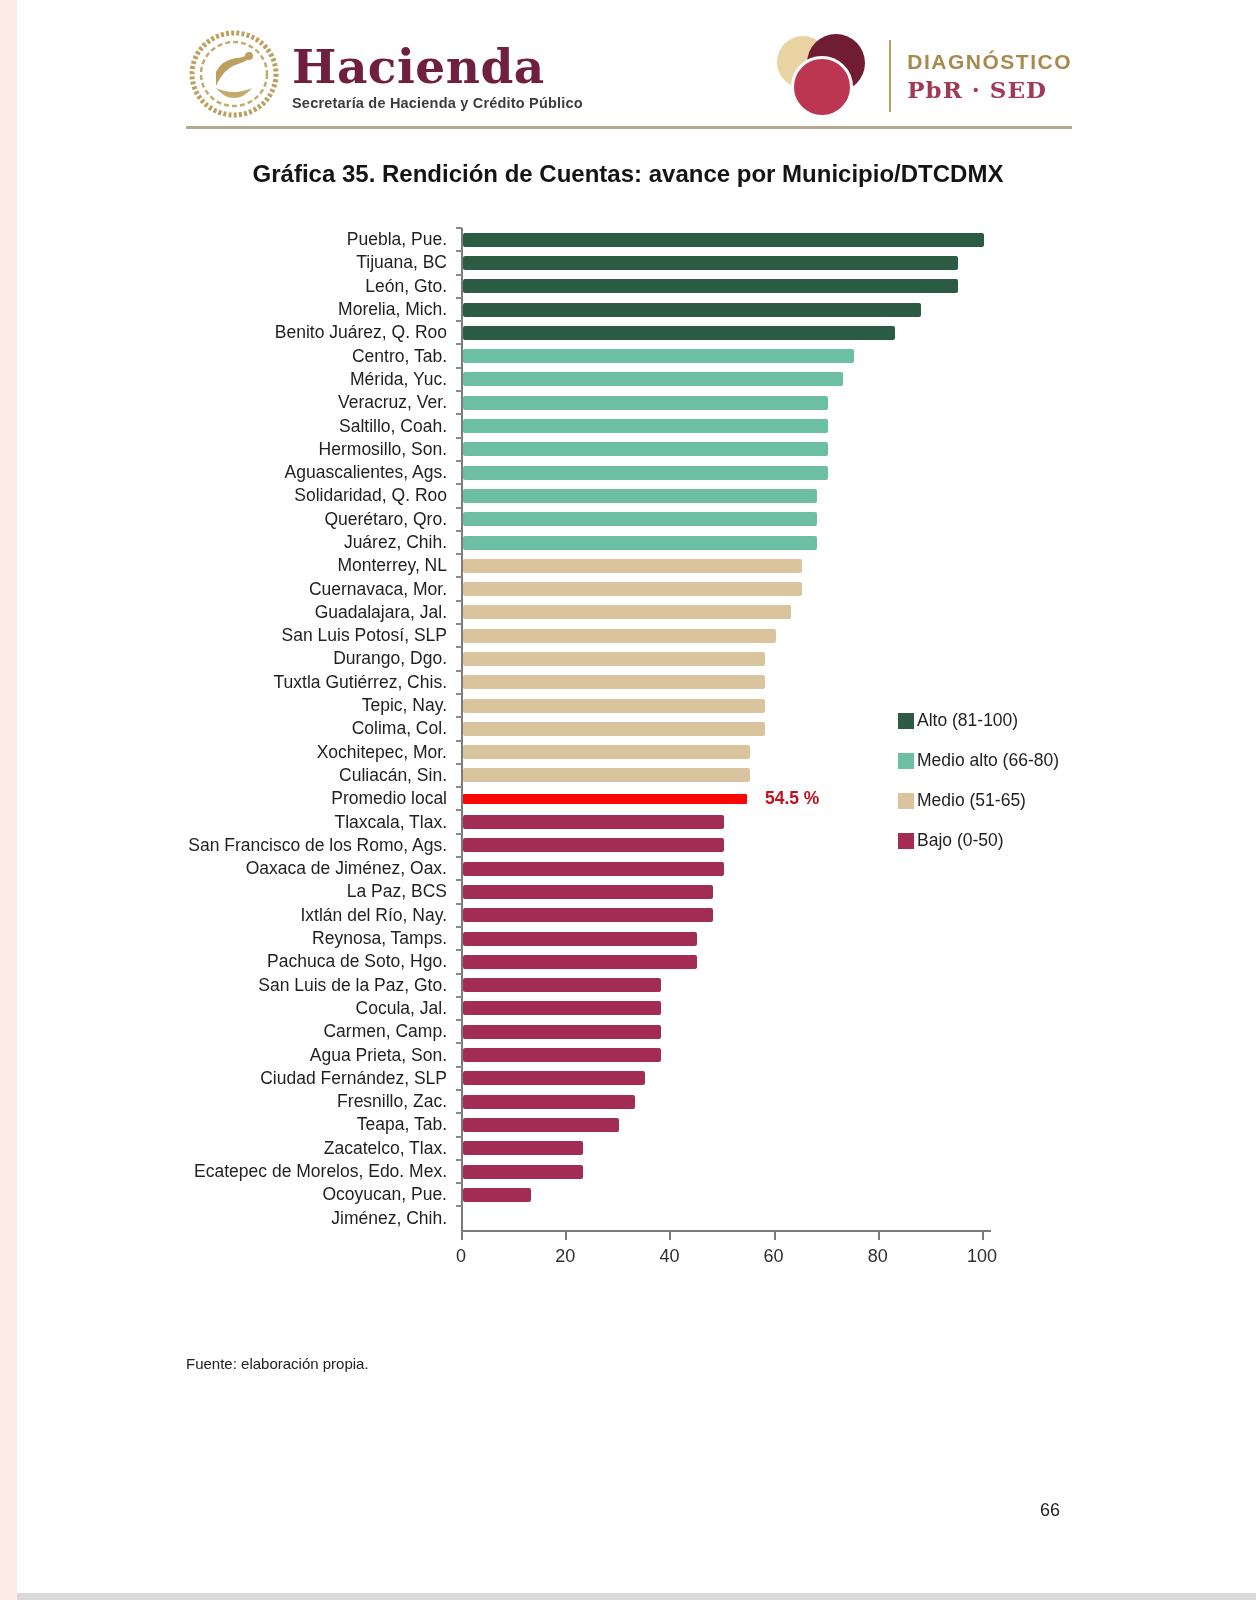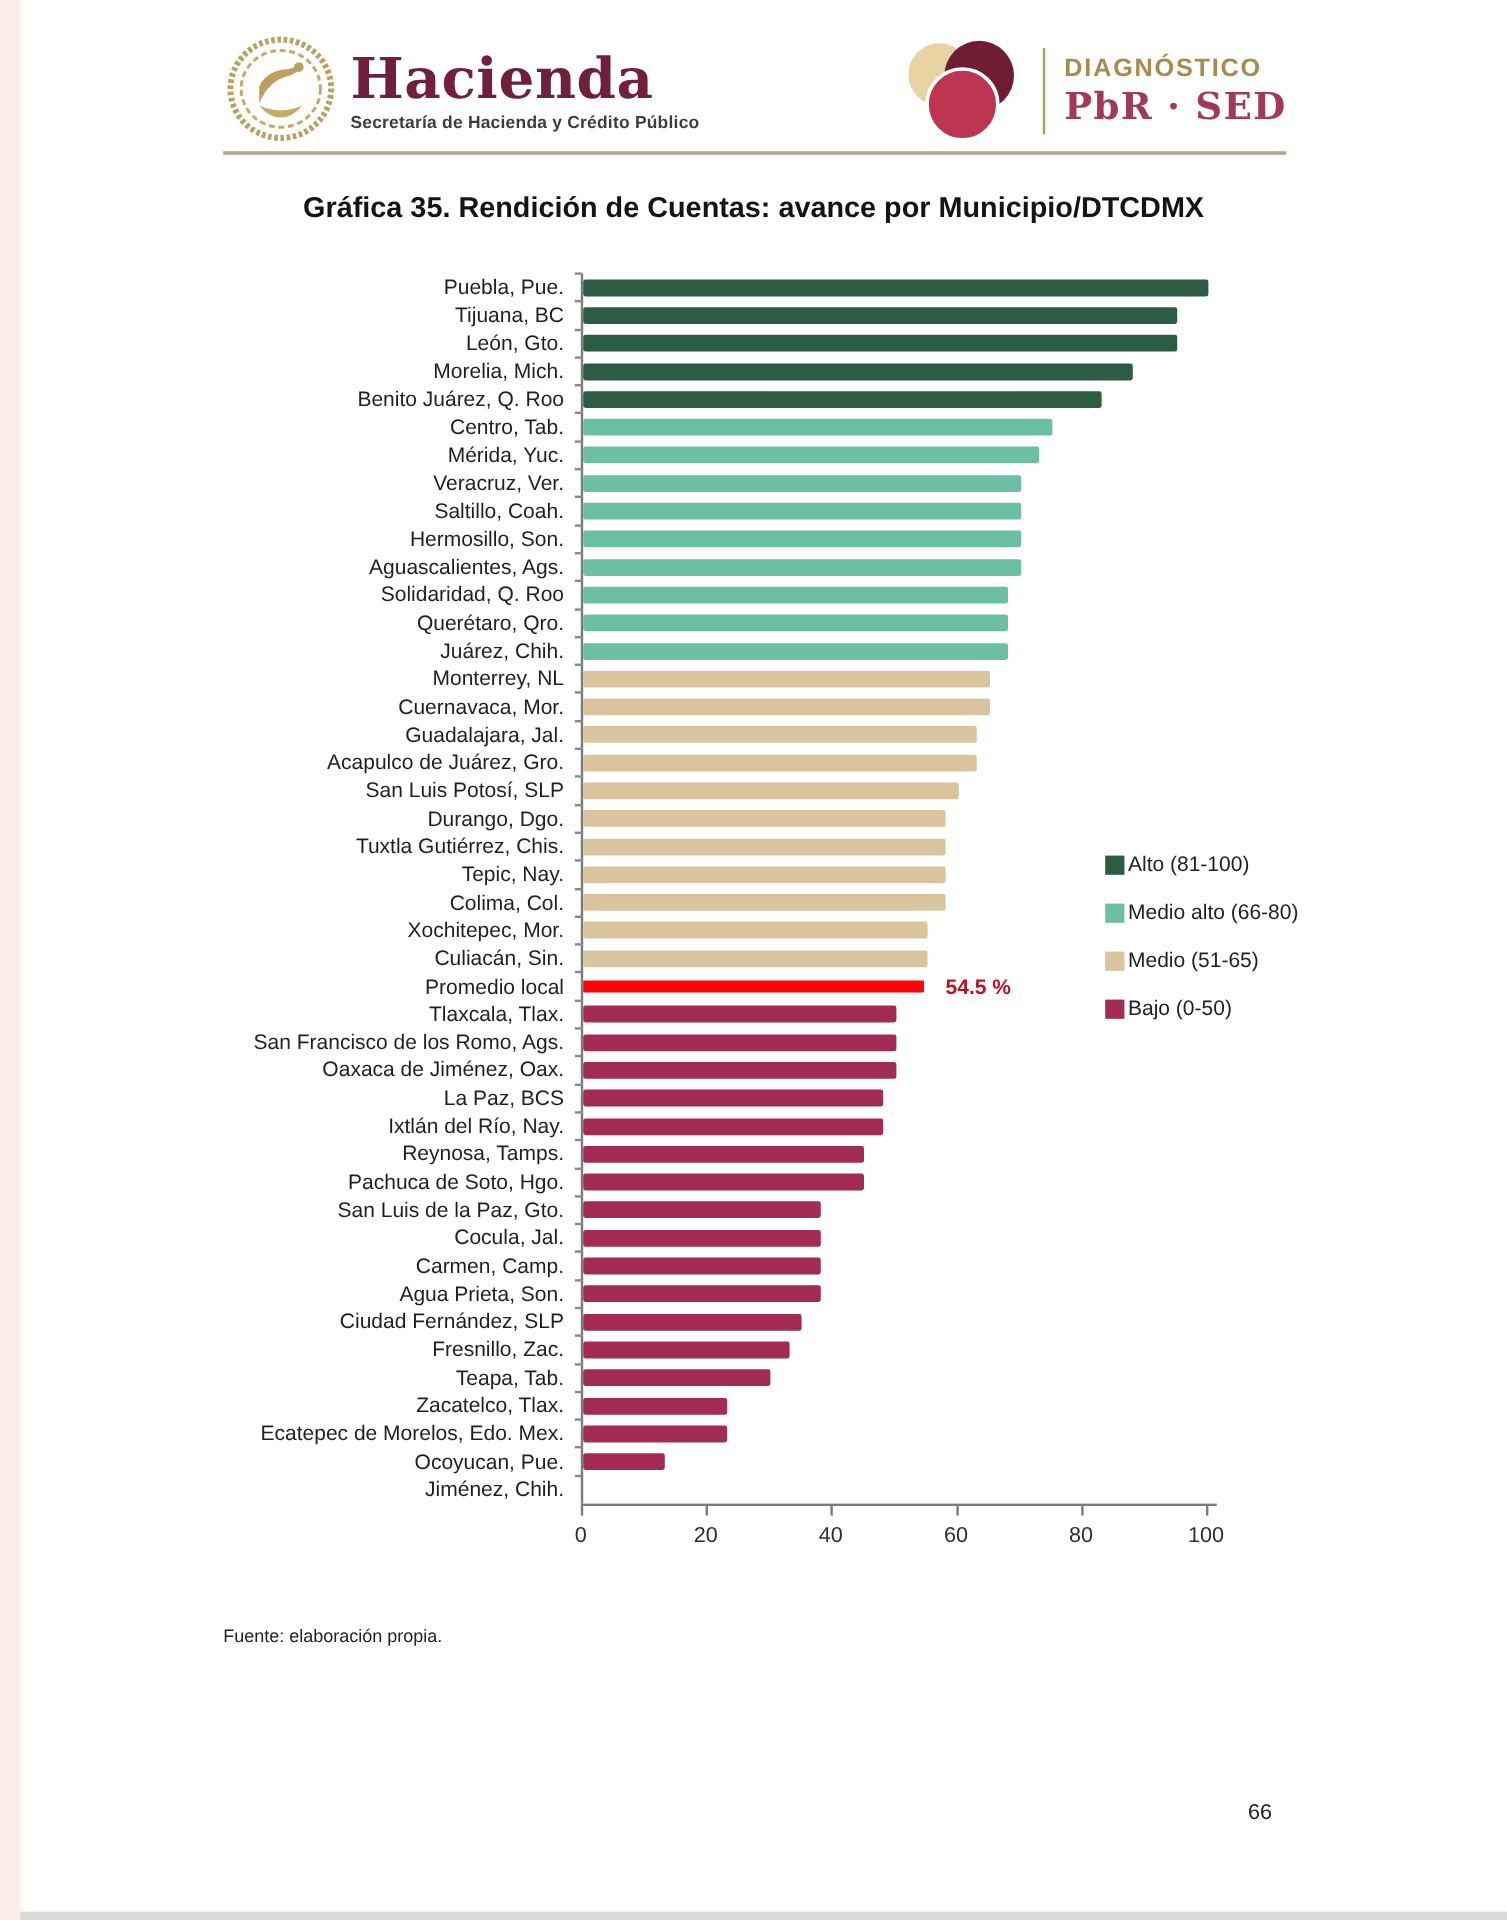--- a/index.html
+++ b/index.html
@@ -19,30 +19,30 @@
 
   .diag-block { position:absolute; right:0; top:6px; height:84px; display:flex; align-items:center; }
   .diag-circles { position:relative; width:92px; height:84px; }
   .circle { position:absolute; border-radius:50%; }
   .circle-tan   { width:52px; height:52px; left:0;  top:2px;  background:#e9d3a2; }
   .circle-dark  { width:58px; height:58px; left:30px; top:0;  background:#701d33; }
   .circle-red   { width:62px; height:62px; left:14px; top:22px; background:#bc3551; border:3px solid #ffffff; }
   .diag-divider { width:2px; height:72px; background:#b59c60; margin:0 16px 0 20px; }
   .diag-text { display:flex; flex-direction:column; justify-content:center; }
   .diag-line1 { font-size:21px; font-weight:bold; color:#a78a4d; letter-spacing:1.5px; }
-  .diag-line2 { font-family:"DejaVu Serif", serif; font-size:31px; font-weight:bold; color:#a03a55; letter-spacing:1px; margin-top:2px; }
+  .diag-line2 { font-family:"DejaVu Serif", serif; font-size:23px; font-weight:bold; color:#a03a55; letter-spacing:1px; margin-top:2px; }
 
   .header-rule { position:absolute; top:126px; left:186px; width:886px; height:3px; background:#b5a98d; }
 
   
   .chart-title { position:absolute; top:160px; left:100px; width:1056px; text-align:center;
                  font-size:24px; font-weight:bold; color:#141414; }
 
   
-  .chart { position:absolute; top:228px; left:196px; width:860px; }
+  .chart { position:absolute; top:228px; left:173px; width:860px; }
   .rows { position:relative; }
   .row { display:flex; align-items:center; height:23.3px; }
   .row-label { width:288px; padding-right:14px; text-align:right; font-size:17.5px; color:#1f1f1f; white-space:nowrap; }
   .row-track { position:relative; height:100%; flex:1; border-left:2px solid #7b7b7b; display:flex; align-items:center; }
   .row-track::before { content:''; position:absolute; left:-7px; top:-1px; width:6px; height:2px; background:#8a8a8a; }
   .bar { height:14px; border-radius:2px; }
   .bar-avg { height:10px; border-radius:1px; }
   .bar-annotation { font-size:17.5px; font-weight:bold; color:#c2101f; margin-left:18px; white-space:nowrap; }
 
   
@@ -192,26 +192,20 @@
         </div>
       </div>
       <div class="row">
         <div class="row-label">Cuernavaca, Mor.</div>
         <div class="row-track">
           <div class="bar" style="width: 338.65px; background: rgb(217, 196, 158);"></div>
         </div>
       </div>
       <div class="row">
         <div class="row-label">Guadalajara, Jal.</div>
-        <div class="row-track">
-          <div class="bar" style="width: 328.23px; background: rgb(217, 196, 158);"></div>
-        </div>
-      </div>
-      <div class="row">
-        <div class="row-label">Acapulco de Juárez, Gro.</div>
         <div class="row-track">
           <div class="bar" style="width: 328.23px; background: rgb(217, 196, 158);"></div>
         </div>
       </div>
       <div class="row">
         <div class="row-label">San Luis Potosí, SLP</div>
         <div class="row-track">
           <div class="bar" style="width: 312.6px; background: rgb(217, 196, 158);"></div>
         </div>
       </div>

